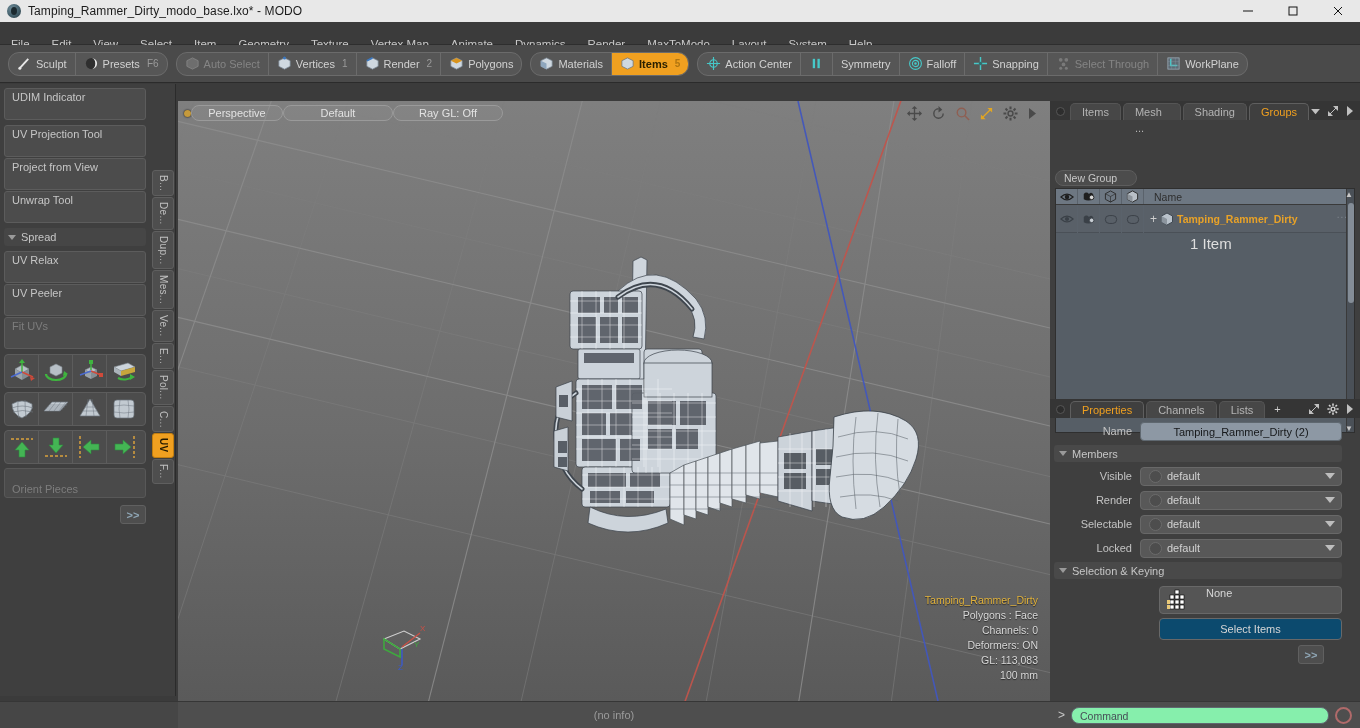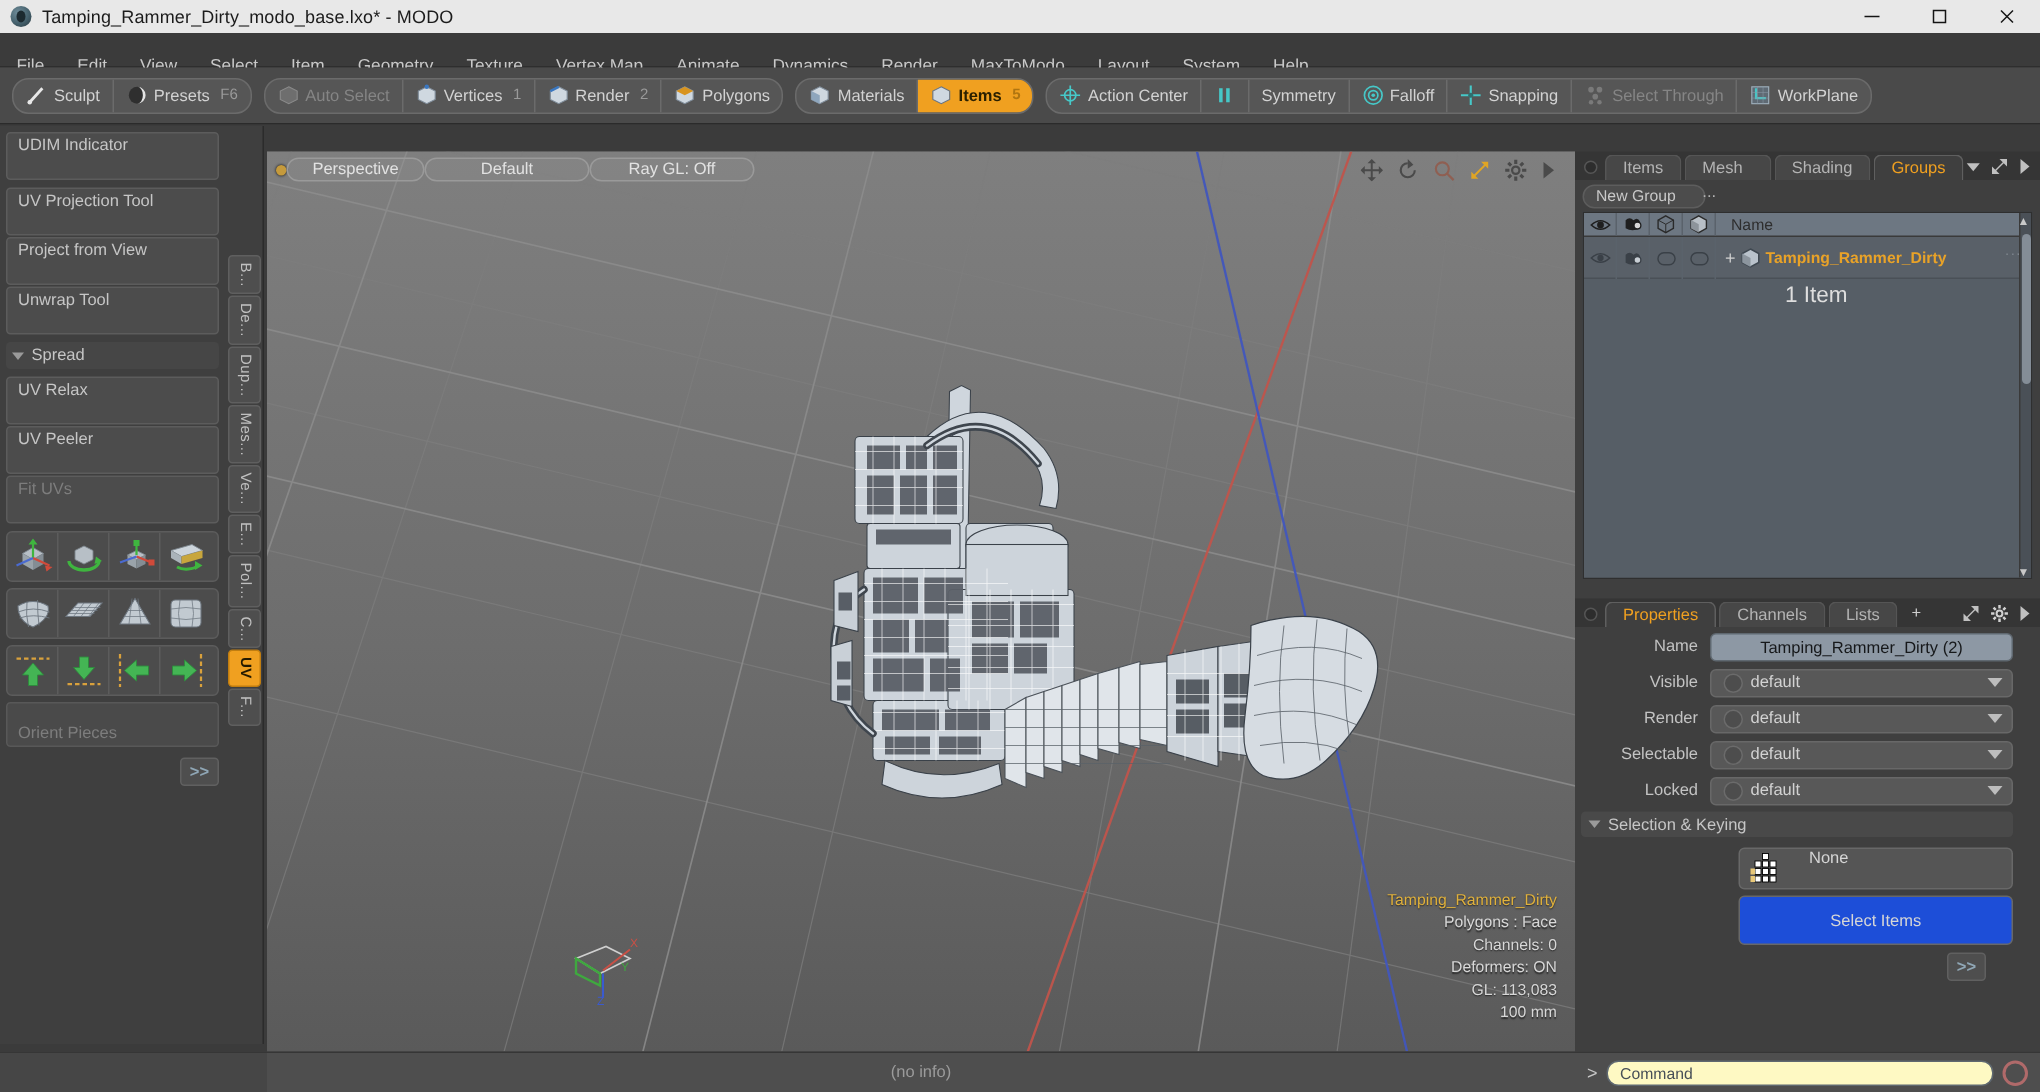--- a/index.html
+++ b/index.html
@@ -173,21 +173,21 @@
             border: 1px solid #565656; margin: 0 5px 4px 2px; flex: none; }
   .tab {
     height: 17px; line-height: 16px; padding: 0 11px; font-size: 11px; color: #b4b4b4;
     background: #474747; border: 1px solid #555; border-bottom: none;
     border-radius: 5px 5px 0 0; margin-right: 2px;
   }
   .tab.active { background: #3f3f3f; color: #f0a020; border-color: #5f5f5f; }
   .tab.plus { padding: 0 7px; color: #cfcfcf; background: transparent; border: none; }
   .tabbar .right { margin-left: auto; display: flex; align-items: center; gap: 7px; padding: 0 6px 3px 0; }
 
-  .newgroup-wrap { padding: 3px 5px 2px 5px; }
+  .newgroup-wrap { padding: 3px 5px 2px 5px; margin-top: 47px; }
   .newgroup {
     height: 16px; line-height: 15px; padding: 0 8px; width: 82px;
     background: #4c4c4c; border: 1px solid #5d5d5d; border-radius: 8px;
     font-size: 10.5px; color: #c8c8c8;
   }
   .grouplist {
     margin: 0 5px; background: #565e66; border: 1px solid #2f2f2f;
     height: 245px; position: relative; overflow: hidden;
   }
   .gl-head { display: flex; height: 16px; background: #6d7782; border-bottom: 1px solid #3a3a3a; }
@@ -235,21 +235,21 @@
     display: flex; align-items: center; gap: 5px;
   }
   .sk-body { padding: 4px 18px 0 4px; }
   .sk-btn {
     margin-left: 105px; height: 28px; background: #555; border: 1px solid #686868;
     border-radius: 4px; display: flex; padding-left: 8px;
     font-size: 11px; color: #d6d6d6; position: relative; margin-bottom: 4px;
   }
   .sk-btn .lbl { margin-left: 38px; }
   .sk-btn2 {
-    margin-left: 105px; height: 33px; background: #1d4ed8; border: 1px solid #686868;
+    margin-left: 105px; height: 22px; background: #0c4a6e; border: 1px solid #686868;
     border-radius: 4px; display: flex; align-items: center; justify-content: center;
     font-size: 11px; color: #d6d6d6; margin-bottom: 5px;
   }
   .sk-more {
     margin-left: auto; margin-right: 0; width: 26px; height: 19px;
     background: #4e4e4e; border: 1px solid #606060; border-radius: 3px;
     color: #8fa6b5; font-size: 11px; text-align: center; line-height: 18px; font-weight: bold;
   }
   .sk-morewrap { display: flex; padding-right: 18px; }
 
@@ -259,21 +259,21 @@
     background: #464646; border-top: 1px solid #363636;
   }
   .cmdbar {
     position: absolute; top: 701px; left: 1050px; width: 310px; height: 27px;
     background: #4e4e4e; border-top: 1px solid #363636;
     display: flex; align-items: center; padding: 0 8px; gap: 6px;
   }
   .cmd-gt { color: #c8c8c8; font-size: 12px; }
   .cmd-input {
     flex: 1; height: 17px; line-height: 16px; padding: 0 8px;
-    background: #fef9c3; border: 1px solid #5f6870; border-radius: 8px;
+    background: #86efac; border: 1px solid #5f6870; border-radius: 8px;
     color: #474f57; font-size: 10.5px;
   }
   .cmd-rec {
     width: 17px; height: 17px; border-radius: 50%; border: 2px solid #b06a6a;
     background: #4e4e4e; flex: none;
   }
 </style>
 </head>
 <body>
 
@@ -950,20 +950,24 @@
               <path d="M1 0 L7 5 L1 10 Z" fill="#c0c0c0"></path>
             </svg>
         </div>
       </div>
 
       <div class="prop-row">
         <div class="prop-label">Name</div>
         <div class="prop-value">Tamping_Rammer_Dirty (2)</div>
       </div>
 
+      <div class="sect-head">
+        <span class="tri"></span>
+        <span>Members</span>
+      </div>
 
       <div class="prop-row">
         <div class="prop-label">Visible</div>
         <div class="prop-select">
           <span class="prop-radio"></span>
           <span class="cap">default</span>
           <span class="caret"></span>
         </div>
       </div>
       <div class="prop-row">

